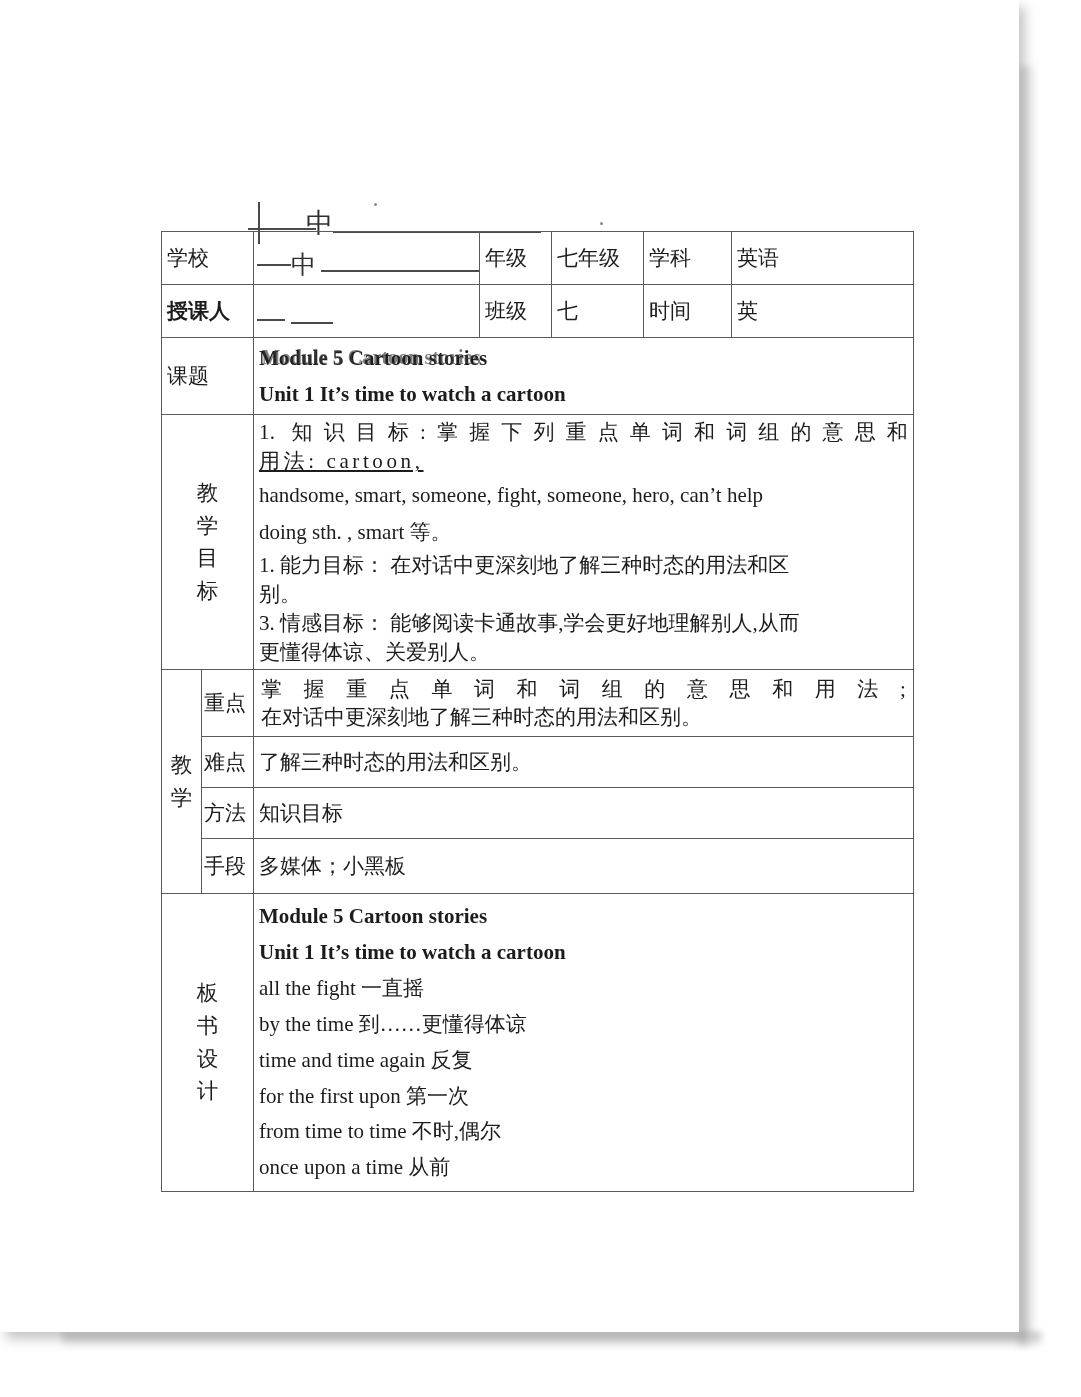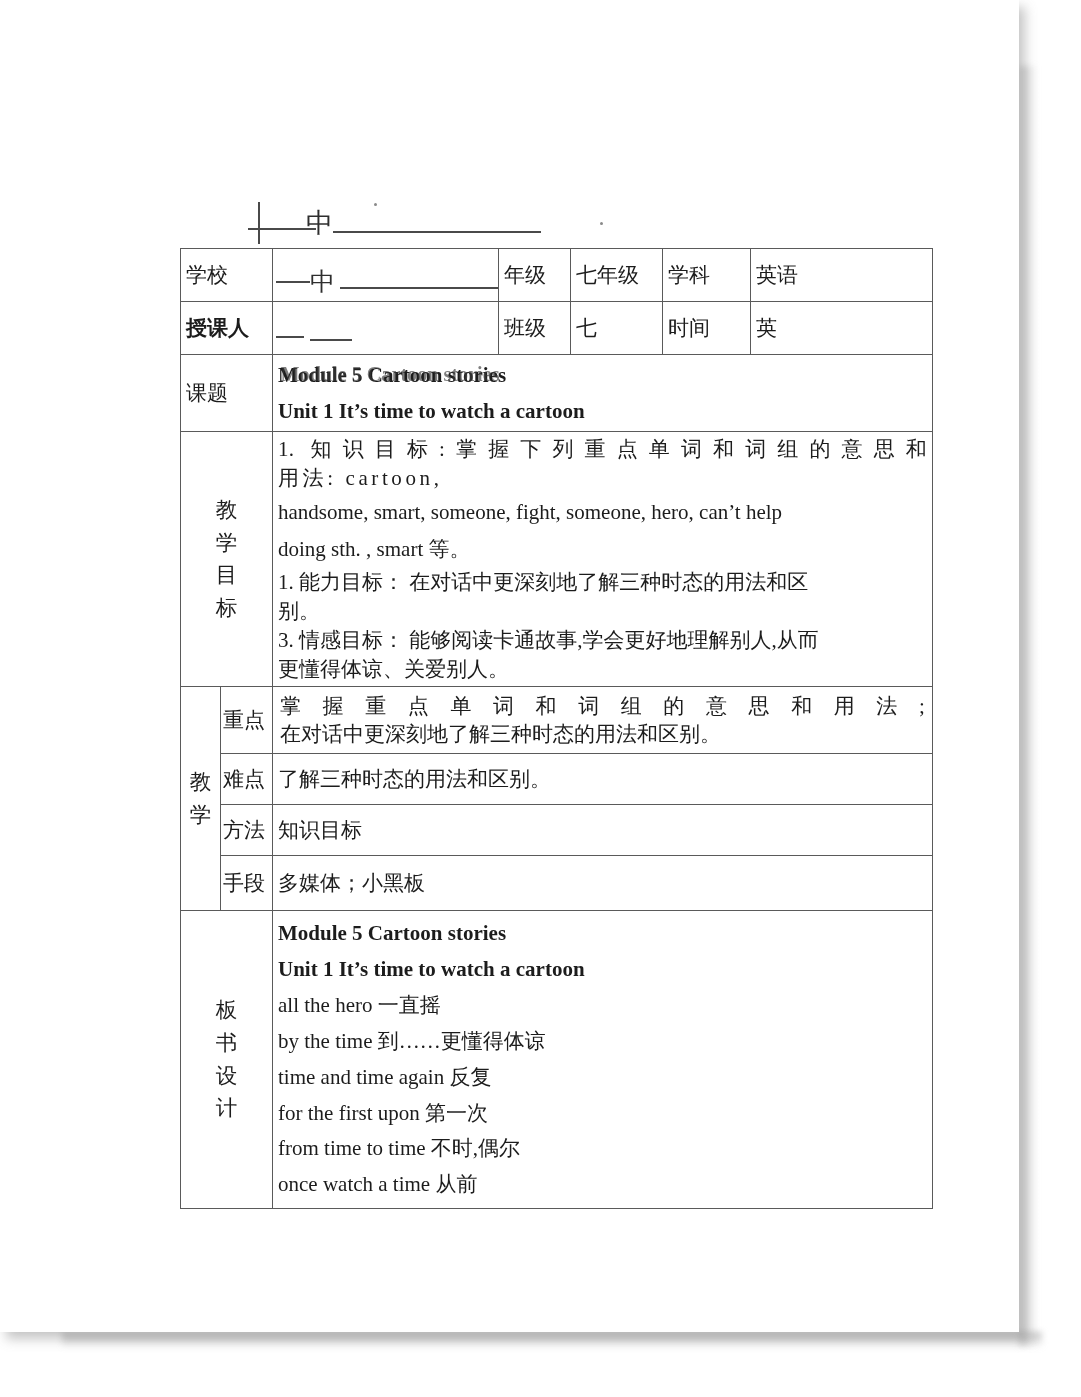--- a/index.html
+++ b/index.html
@@ -41,27 +41,26 @@
     top: 66px;
     width: 18px;
     height: 1280px;
     background: linear-gradient(to right, rgba(150,150,150,0.45), rgba(255,255,255,0));
     filter: blur(3px);
   }
 
   
   #lesson-table {
     position: absolute;
-    left: 180px;
+    left: 161px;
     top: 231px;
     width: 752px;
     border-collapse: collapse;
     table-layout: fixed;
     color: #1c1c1c;
-    margin-top: 17px;
   }
   #lesson-table td {
     border: 1.6px solid #5a5a5a;
     vertical-align: middle;
     padding: 2px 5px;
     font-size: 21px;
     line-height: 1.34;
   }
 
   .lbl {
@@ -83,21 +82,21 @@
   .cell-text { font-size: 21px; }
 
   .en { font-family: "Liberation Serif", "DejaVu Serif", serif; }
   .bold { font-weight: bold; }
 
   .justify-wide {
     text-align: justify;
     text-align-last: justify;
     letter-spacing: 0.2px;
   }
-  .loose { letter-spacing: 3.6px; }
+  .loose { letter-spacing: 3.6px; text-decoration: underline; }
 
   .line { display: block; white-space: nowrap; }
   .line-wrap { display: block; }
 
   .obj-cell { padding: 6px 7px 8px 7px; line-height: 1.5; }
   .obj-cell .line-wrap { margin: 1px 0; }
   .obj-cell .spaced { line-height: 1.72; }
 
   .board-cell { padding: 7px 7px 9px 7px; }
   .board-cell .line { margin: 6px 0; line-height: 1.42; }
@@ -265,24 +264,24 @@
     <tr>
       <td colspan="2" style="padding:0;">
         <span class="vlabel">板</span>
         <span class="vlabel">书</span>
         <span class="vlabel">设</span>
         <span class="vlabel">计</span>
       </td>
       <td colspan="5" class="board-cell">
         <span class="line bold en">Module 5 Cartoon stories</span>
         <span class="line bold en">Unit 1 It’s time to watch a cartoon</span>
-        <span class="line">all the hero 一直摇</span>
+        <span class="line">all the fight 一直摇</span>
         <span class="line">by the time 到……更懂得体谅</span>
         <span class="line">time and time again 反复</span>
         <span class="line">for the first upon 第一次</span>
         <span class="line">from time to time 不时,偶尔</span>
-        <span class="line">once watch a time 从前</span>
+        <span class="line">once upon a time 从前</span>
       </td>
     </tr>
 
   </tbody>
     </table>
 </div>
 
 </body></html>

